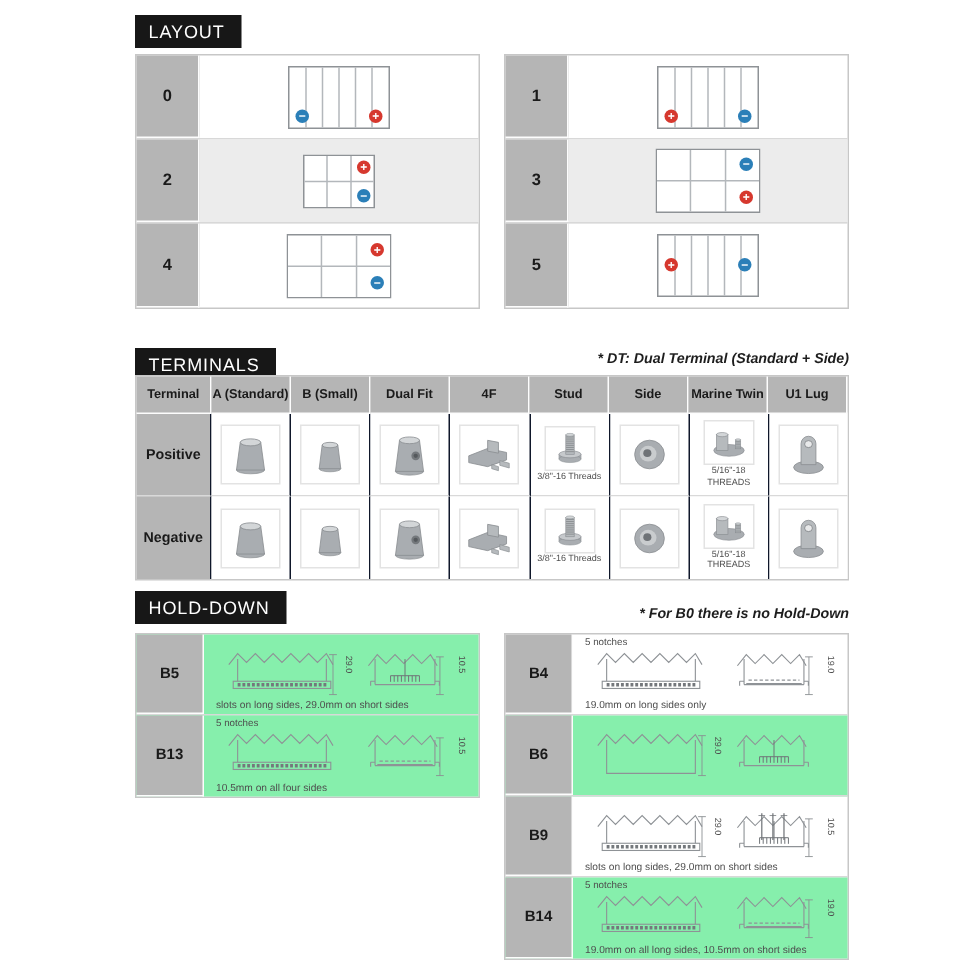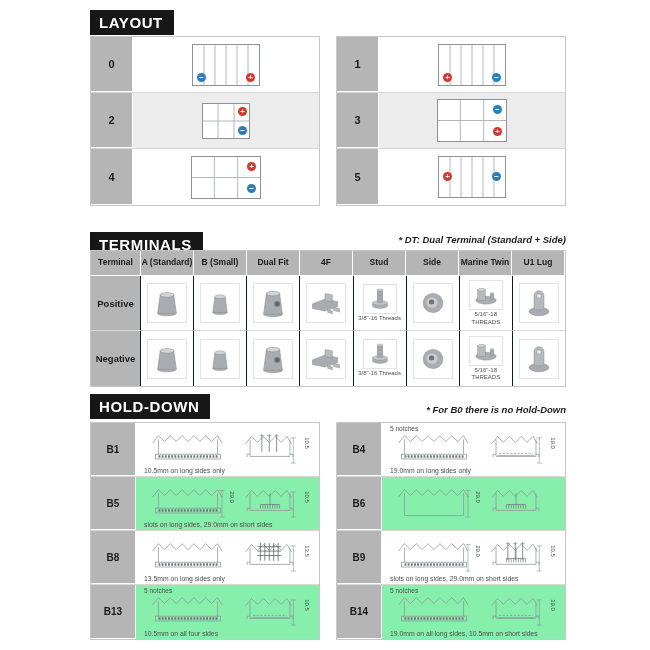--- a/index.html
+++ b/index.html
@@ -1,21 +1,21 @@
 <!DOCTYPE html>
 <html style="--plus: #d6382e; --minus: #2b7fb8;"><head>
 <meta charset="utf-8">
 <style>
   *{margin:0;padding:0;box-sizing:border-box}
   html,body{width:650px;height:650px;background:#fff}
   body{font-family:"Liberation Sans",sans-serif;color:#1a1a1a;position:relative;overflow:hidden}
   .page{position:absolute;inset:0;background:#fff}
 
-  .sec-header{position:absolute;background:#171717;color:#fff;font-weight:bold;
-    font-size:15px;letter-spacing:.6px;padding:4px 11px 4px 9px}
+  .sec-header{position:absolute;background:#171717;color:#fff;font-weight:normal;
+    font-size:12px;letter-spacing:.6px;padding:4px 11px 4px 9px}
   .note{position:absolute;font-size:9.5px;font-weight:bold;font-style:italic;color:#1d1d1d;
     text-align:right;right:84px;white-space:nowrap}
 
   
   .ltable{position:absolute;width:230px;border:1px solid #c7c7c7;background:#fff}
   .lrow{display:flex;height:56px;border-bottom:1px solid #d8d8d8}
   .lrow:last-child{border-bottom:none}
   .lrow.alt{background:#ececec}
   .lbl{flex:none;width:42px;background:#b5b5b5;display:flex;align-items:center;justify-content:center;
     font-weight:bold;font-size:11px;border-right:1px solid #fdfdfd;border-bottom:1px solid #fdfdfd}
@@ -380,42 +380,20 @@
           </div>
         </div>
       </div>
     </div>
 
   <div class="sec-header" style="left:90px;top:394px">
     <span>HOLD-DOWN</span>
   </div>
   <div class="note" style="top:404px">* For B0 there is no Hold-Down</div>
   <div id="hd-left" class="htable" style="left:90px;top:422px">
-      <div class="hrow">
-        <div class="hlbl">B1</div>
-        <div class="hcontent">
-          <svg class="hsvgL" width="92" height="34" viewBox="0 0 100 46">
-            <path d="M2,15 L10,5 L18,13 L26,5 L34,13 L42,5 L50,13 L58,5 L66,13 L74,5 L82,13 L90,5 L96,15" fill="none" stroke="#8e9296" stroke-width="1"></path>
-            <path d="M10,10 V30 M90,10 V30" fill="none" stroke="#8e9296"></path>
-            <rect x="6" y="30" width="88" height="6.5" fill="none" stroke="#8e9296"></rect>
-            <line x1="10" y1="33.2" x2="90" y2="33.2" stroke="#74787c" stroke-width="3.2" stroke-dasharray="2.6 1.7"></line>
-          </svg>
-          <svg class="hsvgR" width="62" height="34" viewBox="0 0 70 46">
-            <path d="M2,16 L10,6 L18,14 L26,6 L34,14 L42,6 L50,14 L58,6 L64,16" fill="none" stroke="#8e9296" stroke-width="1"></path>
-            <path d="M8,10 V33 M62,10 V33 M8,33 H62 M4,30 H8 M62,30 H66 M4,30 V34 M66,30 V34" fill="none" stroke="#8e9296"></path>
-            <g stroke="#6f7377" stroke-width="1.1" fill="none">
-              <path d="M24,3 V27 M34,3 V27 M44,3 V27"></path>
-              <path d="M21,5 H27 M31,5 H37 M41,5 H47" stroke-width=".7"></path>
-            </g>
-            <path d="M66.5,8 V42 M63,8 H70 M63,42 H70" fill="none" stroke="#8a8e92" stroke-width=".8"></path>
-          </svg>
-          <span class="dim dimR">10.5</span>
-          <div class="hcap">10.5mm on long sides only</div>
-        </div>
-      </div>
       <div class="hrow alt">
         <div class="hlbl">B5</div>
         <div class="hcontent">
           <svg class="hsvgL" width="92" height="34" viewBox="0 0 100 46">
             <path d="M2,15 L10,5 L18,13 L26,5 L34,13 L42,5 L50,13 L58,5 L66,13 L74,5 L82,13 L90,5 L96,15" fill="none" stroke="#8e9296" stroke-width="1"></path>
             <path d="M10,10 V30 M90,10 V30" fill="none" stroke="#8e9296"></path>
             <rect x="6" y="30" width="88" height="6.5" fill="none" stroke="#8e9296"></rect>
             <line x1="10" y1="33.2" x2="90" y2="33.2" stroke="#74787c" stroke-width="3.2" stroke-dasharray="2.6 1.7"></line>
             <path d="M96,6 V42 M92.5,6 H99.5 M92.5,42 H99.5" fill="none" stroke="#8a8e92" stroke-width=".8"></path>
           </svg>
@@ -425,42 +403,20 @@
             <g stroke="#6f7377" stroke-width=".9" fill="none">
               <path d="M22,25 H48"></path>
               <path d="M22,25 V30.5 M25.25,25 V30.5 M28.5,25 V30.5 M31.75,25 V30.5 M35,25 V30.5 M38.25,25 V30.5 M41.5,25 V30.5 M44.75,25 V30.5 M48,25 V30.5 "></path>
               <path d="M35,10 V25"></path>
             </g>
             <path d="M66.5,8 V42 M63,8 H70 M63,42 H70" fill="none" stroke="#8a8e92" stroke-width=".8"></path>
           </svg>
           <span class="dim dimL">29.0</span>
           <span class="dim dimR">10.5</span>
           <div class="hcap">slots on long sides, 29.0mm on short sides</div>
-        </div>
-      </div>
-      <div class="hrow">
-        <div class="hlbl">B8</div>
-        <div class="hcontent">
-          <svg class="hsvgL" width="92" height="34" viewBox="0 0 100 46">
-            <path d="M2,15 L10,5 L18,13 L26,5 L34,13 L42,5 L50,13 L58,5 L66,13 L74,5 L82,13 L90,5 L96,15" fill="none" stroke="#8e9296" stroke-width="1"></path>
-            <path d="M10,10 V30 M90,10 V30" fill="none" stroke="#8e9296"></path>
-            <rect x="6" y="30" width="88" height="6.5" fill="none" stroke="#8e9296"></rect>
-            <line x1="10" y1="33.2" x2="90" y2="33.2" stroke="#74787c" stroke-width="3.2" stroke-dasharray="2.6 1.7"></line>
-          </svg>
-          <svg class="hsvgR" width="62" height="34" viewBox="0 0 70 46">
-            <path d="M2,16 L10,6 L18,14 L26,6 L34,14 L42,6 L50,14 L58,6 L64,16" fill="none" stroke="#8e9296" stroke-width="1"></path>
-            <path d="M8,10 V33 M62,10 V33 M8,33 H62 M4,30 H8 M62,30 H66 M4,30 V34 M66,30 V34" fill="none" stroke="#8e9296"></path>
-            <g stroke="#55595d" stroke-width="1" fill="none">
-              <path d="M22,4 V28 M28,4 V28 M34,4 V28 M40,4 V28 M46,4 V28"></path>
-              <path d="M18,9 H50 M18,15 H50 M18,21 H50"></path>
-            </g>
-            <path d="M66.5,8 V42 M63,8 H70 M63,42 H70" fill="none" stroke="#8a8e92" stroke-width=".8"></path>
-          </svg>
-          <span class="dim dimR">13.5</span>
-          <div class="hcap">13.5mm on long sides only</div>
         </div>
       </div>
       <div class="hrow alt">
         <div class="hlbl">B13</div>
         <div class="hcontent">
           <div class="hnote">5 notches</div>
           <svg class="hsvgL" width="92" height="34" viewBox="0 0 100 46">
             <path d="M2,15 L10,5 L18,13 L26,5 L34,13 L42,5 L50,13 L58,5 L66,13 L74,5 L82,13 L90,5 L96,15" fill="none" stroke="#8e9296" stroke-width="1"></path>
             <path d="M10,10 V30 M90,10 V30" fill="none" stroke="#8e9296"></path>
             <rect x="6" y="30" width="88" height="6.5" fill="none" stroke="#8e9296"></rect>

